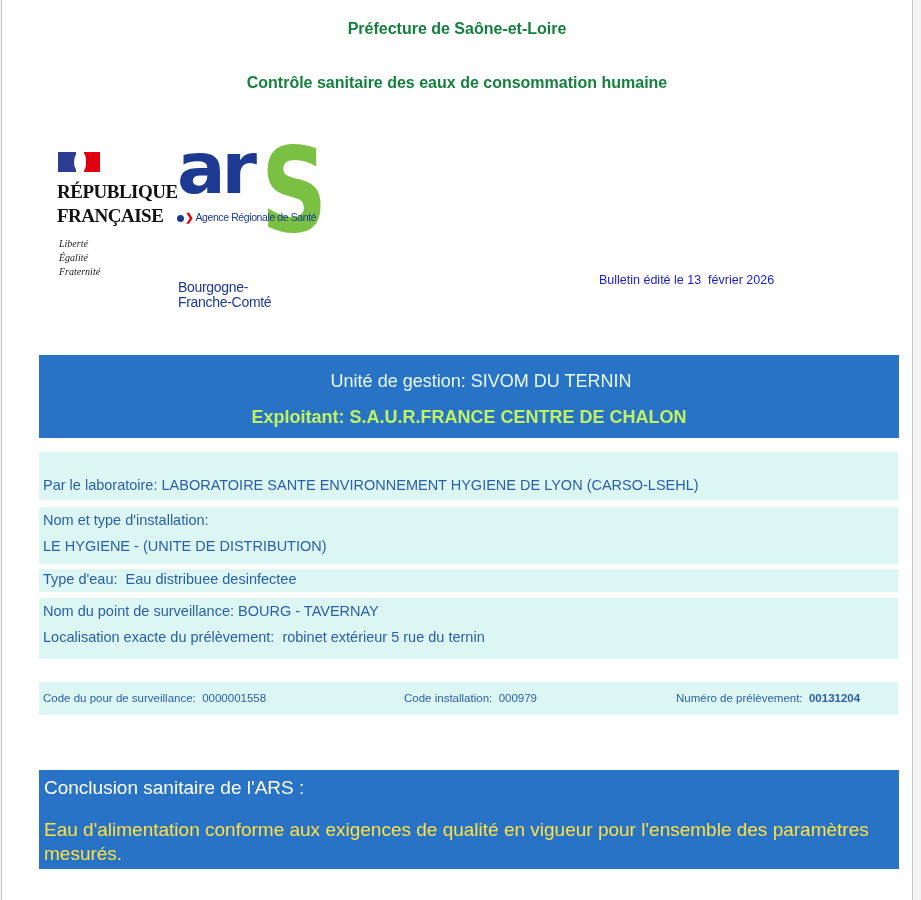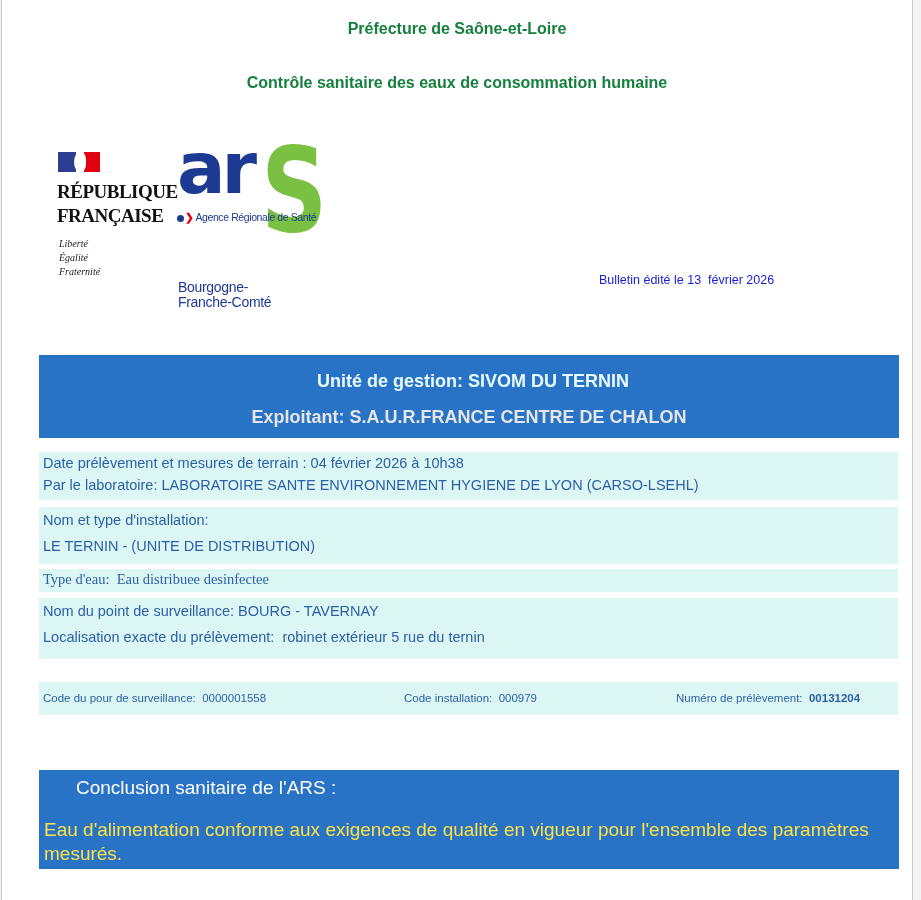--- a/index.html
+++ b/index.html
@@ -35,37 +35,37 @@
     .ars-s { position:absolute; left:84px; top:-18px; font-size:118px; color:#7ac143; line-height:140px; font-family:"DejaVu Sans", sans-serif; font-weight:bold; transform:scaleX(0.78); transform-origin:left; }
     .ars-agency { position:absolute; left:0; top:73px; font-size:10.5px; color:#1d3a93; white-space:nowrap; letter-spacing:-0.4px; }
     .ars-agency .dot { display:inline-block; width:7px; height:7px; border-radius:50%; background:#1d3a93; vertical-align:middle; margin-right:1px; }
     .ars-agency .chev { color:#e1000f; font-weight:bold; margin-right:2px; }
     .ars-region { position:absolute; left:1px; top:110px; font-size:14px; line-height:15px; color:#1d3a93; letter-spacing:-0.3px;margin-top:32px; }
 
     .bulletin { position:absolute; left:597px; top:273px; font-size:12.5px; color:#1a1ad6; white-space:pre; }
 
     .band { position:absolute; left:37px; width:860px; background:#2873c5; }
     .band-top { top:355px; height:83px; }
-    .band-top .l1 { position:absolute; left:4px; width:860px; top:16px; text-align:center; color:#e8fbff; font-weight:bold; font-size:18px; }
-    .band-top .l2 { position:absolute; left:0; width:860px; top:52px; text-align:center; color:#e5e5e5; font-weight:bold; font-size:18px; }
+    .band-top .l1 { position:absolute; left:12px; width:860px; top:16px; text-align:center; color:#e8fbff; font-weight:normal; font-size:18px; }
+    .band-top .l2 { position:absolute; left:0; width:860px; top:52px; text-align:center; color:#bef264; font-weight:bold; font-size:18px; }
 
     .info { position:absolute; left:37px; width:859px; background:#dcf7f3; color:#2b5fa8; font-size:14.5px; }
     .info .t { position:absolute; left:4px; white-space:pre; }
     .box1 { top:452px; height:48px; }
     .box2 { top:507px; height:57px; }
-    .box3 { top:569px; height:23px;font-family:Liberation Serif, serif; }
+    .box3 { top:569px; height:23px; }
     .box4 { top:598px; height:61px; }
     .box5 { top:682px; height:33px; font-size:11.5px; }
     .box5 .c1 { position:absolute; left:4px; top:10px; white-space:pre; }
     .box5 .c2 { position:absolute; left:365px; top:10px; white-space:pre; }
     .box5 .c3 { position:absolute; left:605px; top:10px; white-space:pre;margin-left:32px; }
     .box5 b { font-weight:bold; }
 
     .band-bot { top:770px; height:99px; }
-    .band-bot .t1 { position:absolute; left:5px; top:7px; color:#ffffff; font-size:19px;margin-left:32px; }
+    .band-bot .t1 { position:absolute; left:5px; top:7px; color:#ffffff; font-size:19px; }
     .band-bot .t2 { position:absolute; left:5px; top:48px; width:840px; color:#fde047; font-size:19px; line-height:24px; }
   </style>
 </head>
 <body>
 
 <div class="page">
 
   <div class="hdr hdr1">Préfecture de Saône-et-Loire</div>
   <div class="hdr hdr3">Contrôle sanitaire des eaux de consommation humaine</div>
 
@@ -99,27 +99,26 @@
   </div>
 
   <div class="bulletin">Bulletin édité le 13  février 2026</div>
 
   <div class="band band-top">
     <div class="l1">Unité de gestion: SIVOM DU TERNIN</div>
     <div class="l2">Exploitant: S.A.U.R.FRANCE CENTRE DE CHALON</div>
   </div>
 
   <div class="info box1">
-    <div class="t" style="top:3px">Date prélèvement et mesures de terrain : 04 février 2026 à 10h38</div>
     <div class="t" style="top:25px">Par le laboratoire: LABORATOIRE SANTE ENVIRONNEMENT HYGIENE DE LYON (CARSO-LSEHL)</div>
   </div>
 
   <div class="info box2">
     <div class="t" style="top:5px">Nom et type d'installation:</div>
-    <div class="t" style="top:31px">LE TERNIN - (UNITE DE DISTRIBUTION)</div>
+    <div class="t" style="top:31px">LE HYGIENE - (UNITE DE DISTRIBUTION)</div>
   </div>
 
   <div class="info box3">
     <div class="t" style="top:2px">Type d'eau:  Eau distribuee desinfectee</div>
   </div>
 
   <div class="info box4">
     <div class="t" style="top:5px">Nom du point de surveillance: BOURG - TAVERNAY</div>
     <div class="t" style="top:31px">Localisation exacte du prélèvement:  robinet extérieur 5 rue du ternin</div>
   </div>

